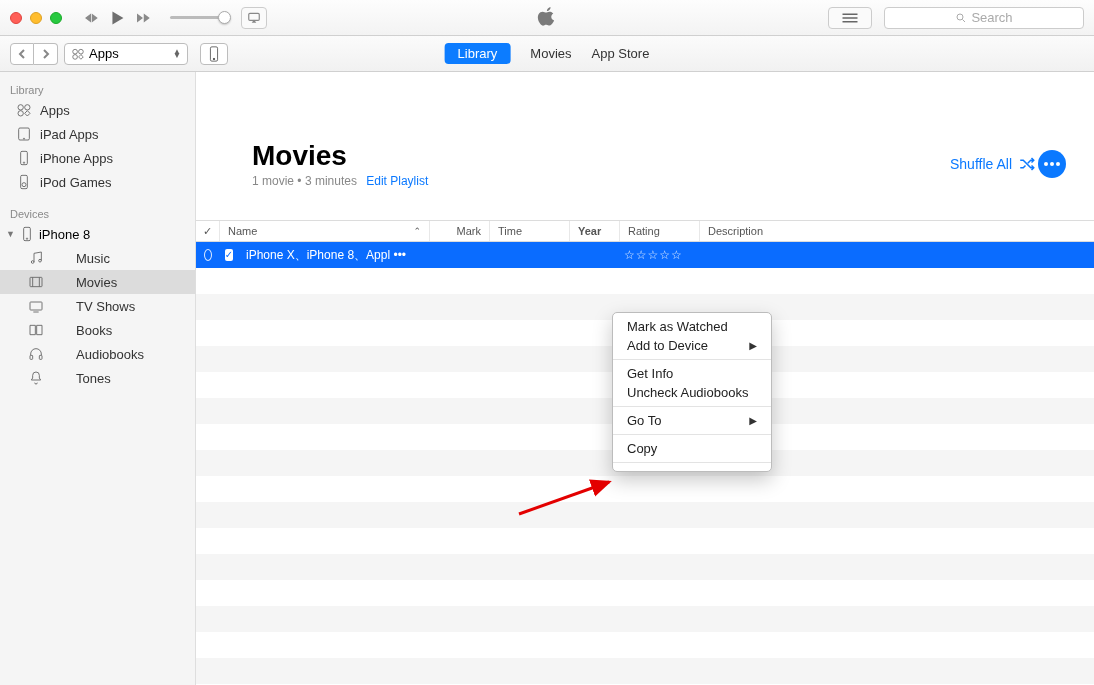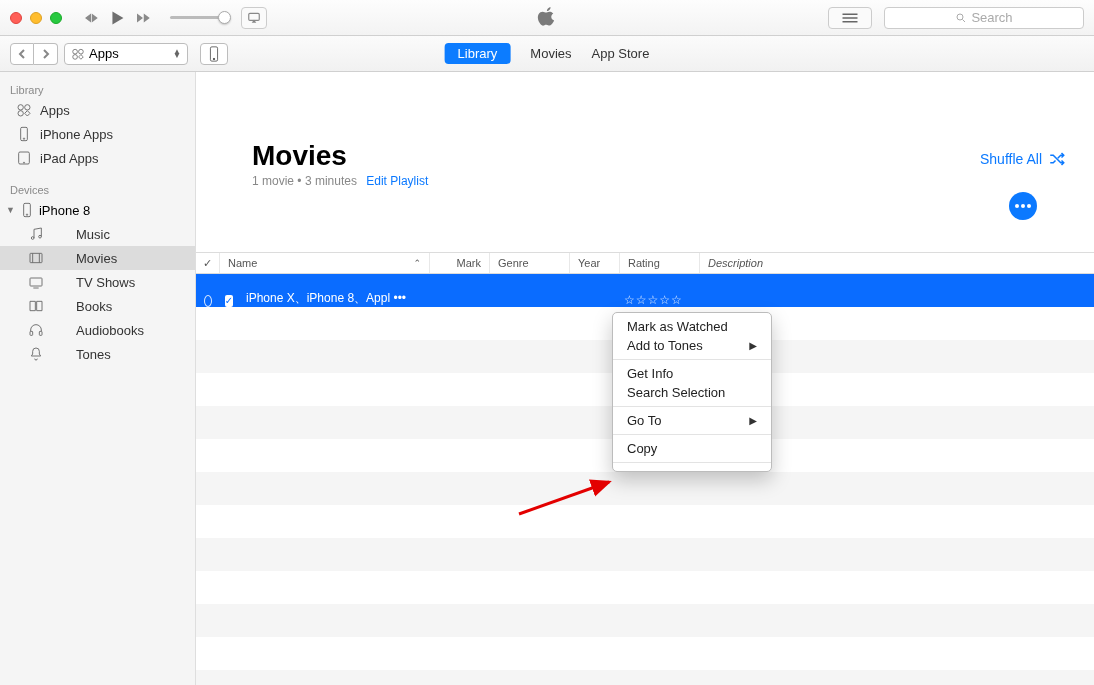--- a/index.html
+++ b/index.html
@@ -55,41 +55,41 @@
 .sb-item svg{width:16px;height:16px;flex-shrink:0;}
 .sb-device-row{display:flex;align-items:center;gap:4px;padding:4px 6px;}
 .sb-device-row .tri{font-size:9px;color:#777;}
 .content { flex:1; position:relative; }
 
 
 .c-header { padding:68px 28px 0 56px; display:flex; align-items:flex-start; }
 .c-title h1{font-size:28px; font-weight:700;}
 .c-title .sub{font-size:12px; color:#888; margin-top:2px;}
 .c-title .sub a{color:#0b79ff;text-decoration:none;margin-left:6px;}
-.c-actions{margin-left:auto; display:flex; align-items:center; gap:24px; margin-top:10px;flex-direction:column;}
+.c-actions{margin-left:auto; display:flex; align-items:center; gap:2px; margin-top:10px;}
 .shuffle{color:#0b79ff;font-size:14px;display:flex;align-items:center;gap:6px;cursor:pointer;}
 .shuffle svg{width:18px;height:18px;stroke:#0b79ff;fill:none;stroke-width:2;}
 .more-btn{width:28px;height:28px;border-radius:50%;background:#0b79ff;display:flex;align-items:center;justify-content:center;cursor:pointer;}
 .more-btn span{display:flex;gap:2px;}
 .more-btn i{width:4px;height:4px;border-radius:50%;background:#fff;}
 
 
 .table-wrap{margin-top:32px;}
 .thead{display:flex;height:22px;border-top:1px solid #dcdcdc;border-bottom:1px solid #dcdcdc;background:#fff;font-size:11px;color:#555;align-items:center;}
 .th{border-right:1px solid #e8e8e8;padding:0 8px;height:100%;display:flex;align-items:center;gap:4px;}
 .th.check{width:24px;justify-content:center;padding:0;}
 .th.name{flex:0 0 210px;}
 .th.time{width:60px;justify-content:flex-end;}
 .th.genre{width:80px;}
-.th.year{width:50px;}
+.th.year{width:50px;font-weight:bold;}
 .th.rating{width:80px;}
-.th.desc{flex:1;border-right:none;font-style:italic;}
+.th.desc{flex:1;border-right:none;}
 .sort-caret{font-size:9px;}
 
-.row{height:33px;display:flex;align-items:flex-end;font-size:12px;}
+.row{height:26px;display:flex;align-items:center;font-size:12px;}
 .row.sel{background:#0a6cff;color:#fff;}
 .row.stripe{background:#f5f5f5;}
 .cell{padding:0 8px;}
 .cell.playcol{width:24px;display:flex;justify-content:center;}
 .cell.playcol .ring{width:12px;height:12px;border:1.5px solid #fff;border-radius:50%;opacity:.85;}
 .cell.chk{width:18px;display:flex;justify-content:center;}
 .cell.chk .box{width:12px;height:12px;border-radius:2px;background:#fff;display:flex;align-items:center;justify-content:center;}
 .cell.chk .box::after{content:"✓";font-size:10px;color:#0a6cff;line-height:1;}
 .cell.name{flex:0 0 188px;white-space:nowrap;overflow:hidden;}
 .cell.time{width:60px;text-align:right;}
@@ -222,31 +222,38 @@
       <svg viewBox="0 0 24 24" class="ico-stroke">
           <circle cx="7" cy="8" r="4"></circle>
           <circle cx="17" cy="8" r="4"></circle>
           <circle cx="7" cy="17" r="4"></circle>
           <path d="M17 13l4 4-4 4-4-4z"></path>
         </svg>
       <span>Apps</span>
     </div>
     <div class="sb-item">
       <svg viewBox="0 0 24 24" class="ico-stroke">
+          <rect x="4" y="3" width="16" height="18" rx="2"></rect>
+          <circle cx="12" cy="19" r="0.8"></circle>
+        </svg>
+      <span>iPad Apps</span>
+    </div>
+    <div class="sb-item">
+      <svg viewBox="0 0 24 24" class="ico-stroke">
           <rect x="7" y="2" width="10" height="20" rx="2"></rect>
           <circle cx="12" cy="19" r="1"></circle>
         </svg>
       <span>iPhone Apps</span>
     </div>
     <div class="sb-item">
       <svg viewBox="0 0 24 24" class="ico-stroke">
-          <rect x="4" y="3" width="16" height="18" rx="2"></rect>
-          <circle cx="12" cy="19" r="0.8"></circle>
-        </svg>
-      <span>iPad Apps</span>
+          <rect x="7" y="2" width="10" height="20" rx="2"></rect>
+          <circle cx="12" cy="16" r="3"></circle>
+        </svg>
+      <span>iPod Games</span>
     </div>
 
     <div class="sb-section" style="margin-top:10px">Devices</div>
     <div class="sb-device-row">
       <span class="tri">▼</span>
       <svg viewBox="0 0 24 24" width="16" height="16" class="ico-stroke">
           <rect x="7" y="2" width="10" height="20" rx="2"></rect>
           <circle cx="12" cy="19" r="1"></circle>
         </svg>
       <span>iPhone 8</span>
@@ -325,21 +332,21 @@
 
     <div class="table-wrap">
       <div class="thead">
         <div class="th check">✓</div>
         <div class="th name">
           <span>Name</span>
           <span class="spacer" style="flex:1"></span>
           <span class="sort-caret">⌃</span>
         </div>
         <div class="th time">Mark</div>
-        <div class="th genre">Genre</div>
+        <div class="th genre">Time</div>
         <div class="th year">Year</div>
         <div class="th rating">Rating</div>
         <div class="th desc">Description</div>
       </div>
 
       <div class="row sel">
         <div class="cell playcol">
             <div class="ring"></div>
           </div>
         <div class="cell chk">
@@ -372,29 +379,29 @@
         <div class="row stripe"></div>
         <div class="row"></div>
         <div class="row stripe"></div>
     </div>
 
     <div class="ctx">
       <div class="mi">
           <span>Mark as Watched</span>
         </div>
       <div class="mi">
-          <span>Add to Tones</span>
+          <span>Add to Device</span>
           <span class="arr">▶</span>
         </div>
       <hr>
       <div class="mi">
           <span>Get Info</span>
         </div>
       <div class="mi">
-          <span>Search Selection</span>
+          <span>Uncheck Audiobooks</span>
         </div>
       <hr>
       <div class="mi">
           <span>Go To</span>
           <span class="arr">▶</span>
         </div>
       <hr>
       <div class="mi">
           <span>Copy</span>
         </div>

